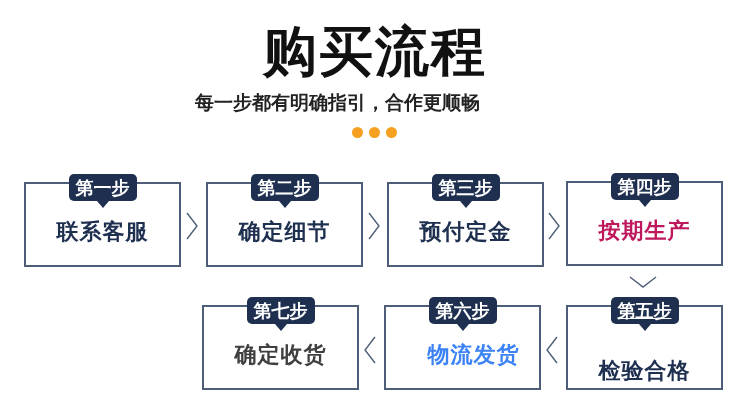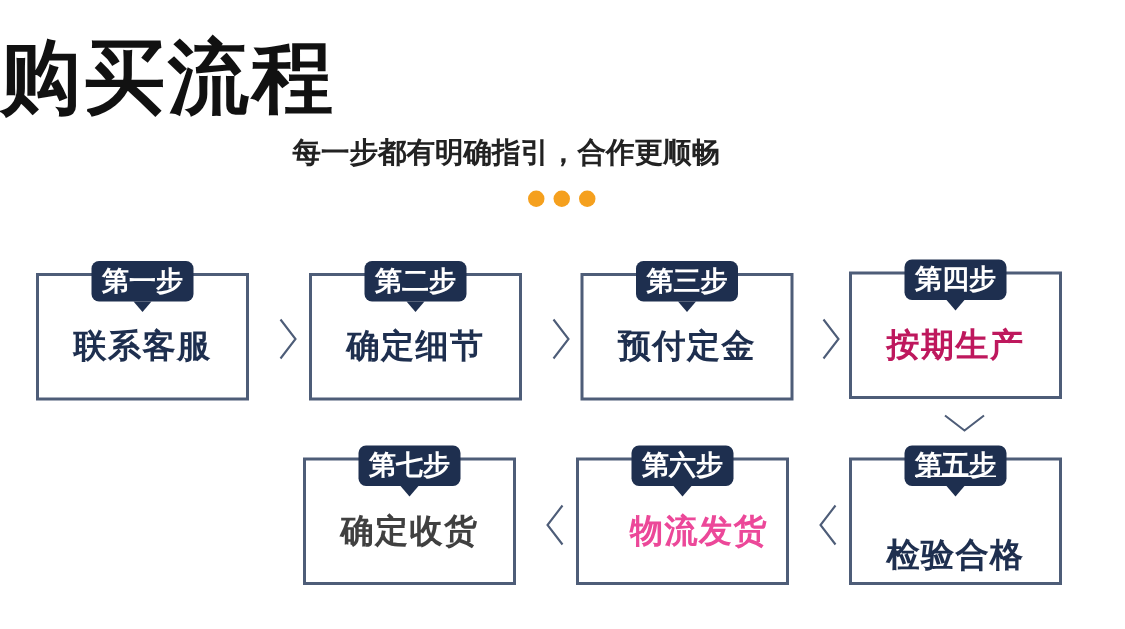--- a/index.html
+++ b/index.html
@@ -1,31 +1,31 @@
 <!DOCTYPE html>
 <html><head>
 <meta charset="utf-8">
 <style>
   html, body { margin: 0; padding: 0; }
   body {
     width: 750px; height: 419px; background: #ffffff; position: relative; overflow: hidden;
     font-family: "DejaVu Sans", "Liberation Sans", sans-serif;
   }
   .title {
-    position: absolute; left: 0; width: 750px; top: 22px; 
+    position: absolute; left: 0; width: 750px; top: 22px; text-align: center;
     font-size: 54px; font-weight: 900; color: #111111; letter-spacing: 2px; line-height: 60px;
   }
   .subtitle {
     position: absolute; left: 0; width: 675px; top: 90px; text-align: center;
     font-size: 19px; font-weight: bold; color: #222222; line-height: 24px;
   }
   .dots { position: absolute; left: 352px; top: 127px; display: flex; gap: 6px; }
   .dot { width: 11px; height: 11px; border-radius: 50%; }
   .step {
-    position: absolute; width: 142px; height: 85px; box-sizing: border-box;
+    position: absolute; width: 157px; height: 85px; box-sizing: border-box;
     border: 2px solid #4e5d78; background: #fff;
   }
   .badge {
     position: absolute; left: 50%; transform: translateX(-50%); top: -10px;
     height: 27px; padding: 0 7px; border-radius: 5px; color: #fff;
     font-size: 18px; font-weight: bold; line-height: 27px; white-space: nowrap;
   }
   .badge::after {
     content: ""; position: absolute; left: 50%; bottom: -7px; margin-left: -6px;
     border-left: 6px solid transparent; border-right: 6px solid transparent;
@@ -96,21 +96,21 @@
   <div class="label" style="color: rgb(30, 47, 79); margin-top: 16px;">检验合格</div>
 </div>
 <div class="arrow" style="left:545px; top:336px;">
   <svg width="14" height="28" viewBox="0 0 14 28">
       <polyline points="12,1 2,14 12,27" fill="none" stroke="#4e5d78" stroke-width="1.4"></polyline>
     </svg>
 </div>
 
 <div class="step" style="left: 384px; top: 305px; border-color: rgb(78, 93, 120);">
   <div class="badge" style="background: rgb(30, 47, 79);">第六步</div>
-  <div class="label" style="color: #ec4899; margin-left: 22px;">物流发货</div>
+  <div class="label" style="color: #3b82f6; margin-left: 22px;">物流发货</div>
 </div>
 <div class="arrow" style="left:363px; top:336px;">
   <svg width="14" height="28" viewBox="0 0 14 28">
       <polyline points="12,1 2,14 12,27" fill="none" stroke="#4e5d78" stroke-width="1.4"></polyline>
     </svg>
 </div>
 
 <div class="step" style="left: 202px; top: 305px; border-color: rgb(78, 93, 120);">
   <div class="badge" style="background: rgb(30, 47, 79);">第七步</div>
   <div class="label" style="color: #404040;">确定收货</div>

